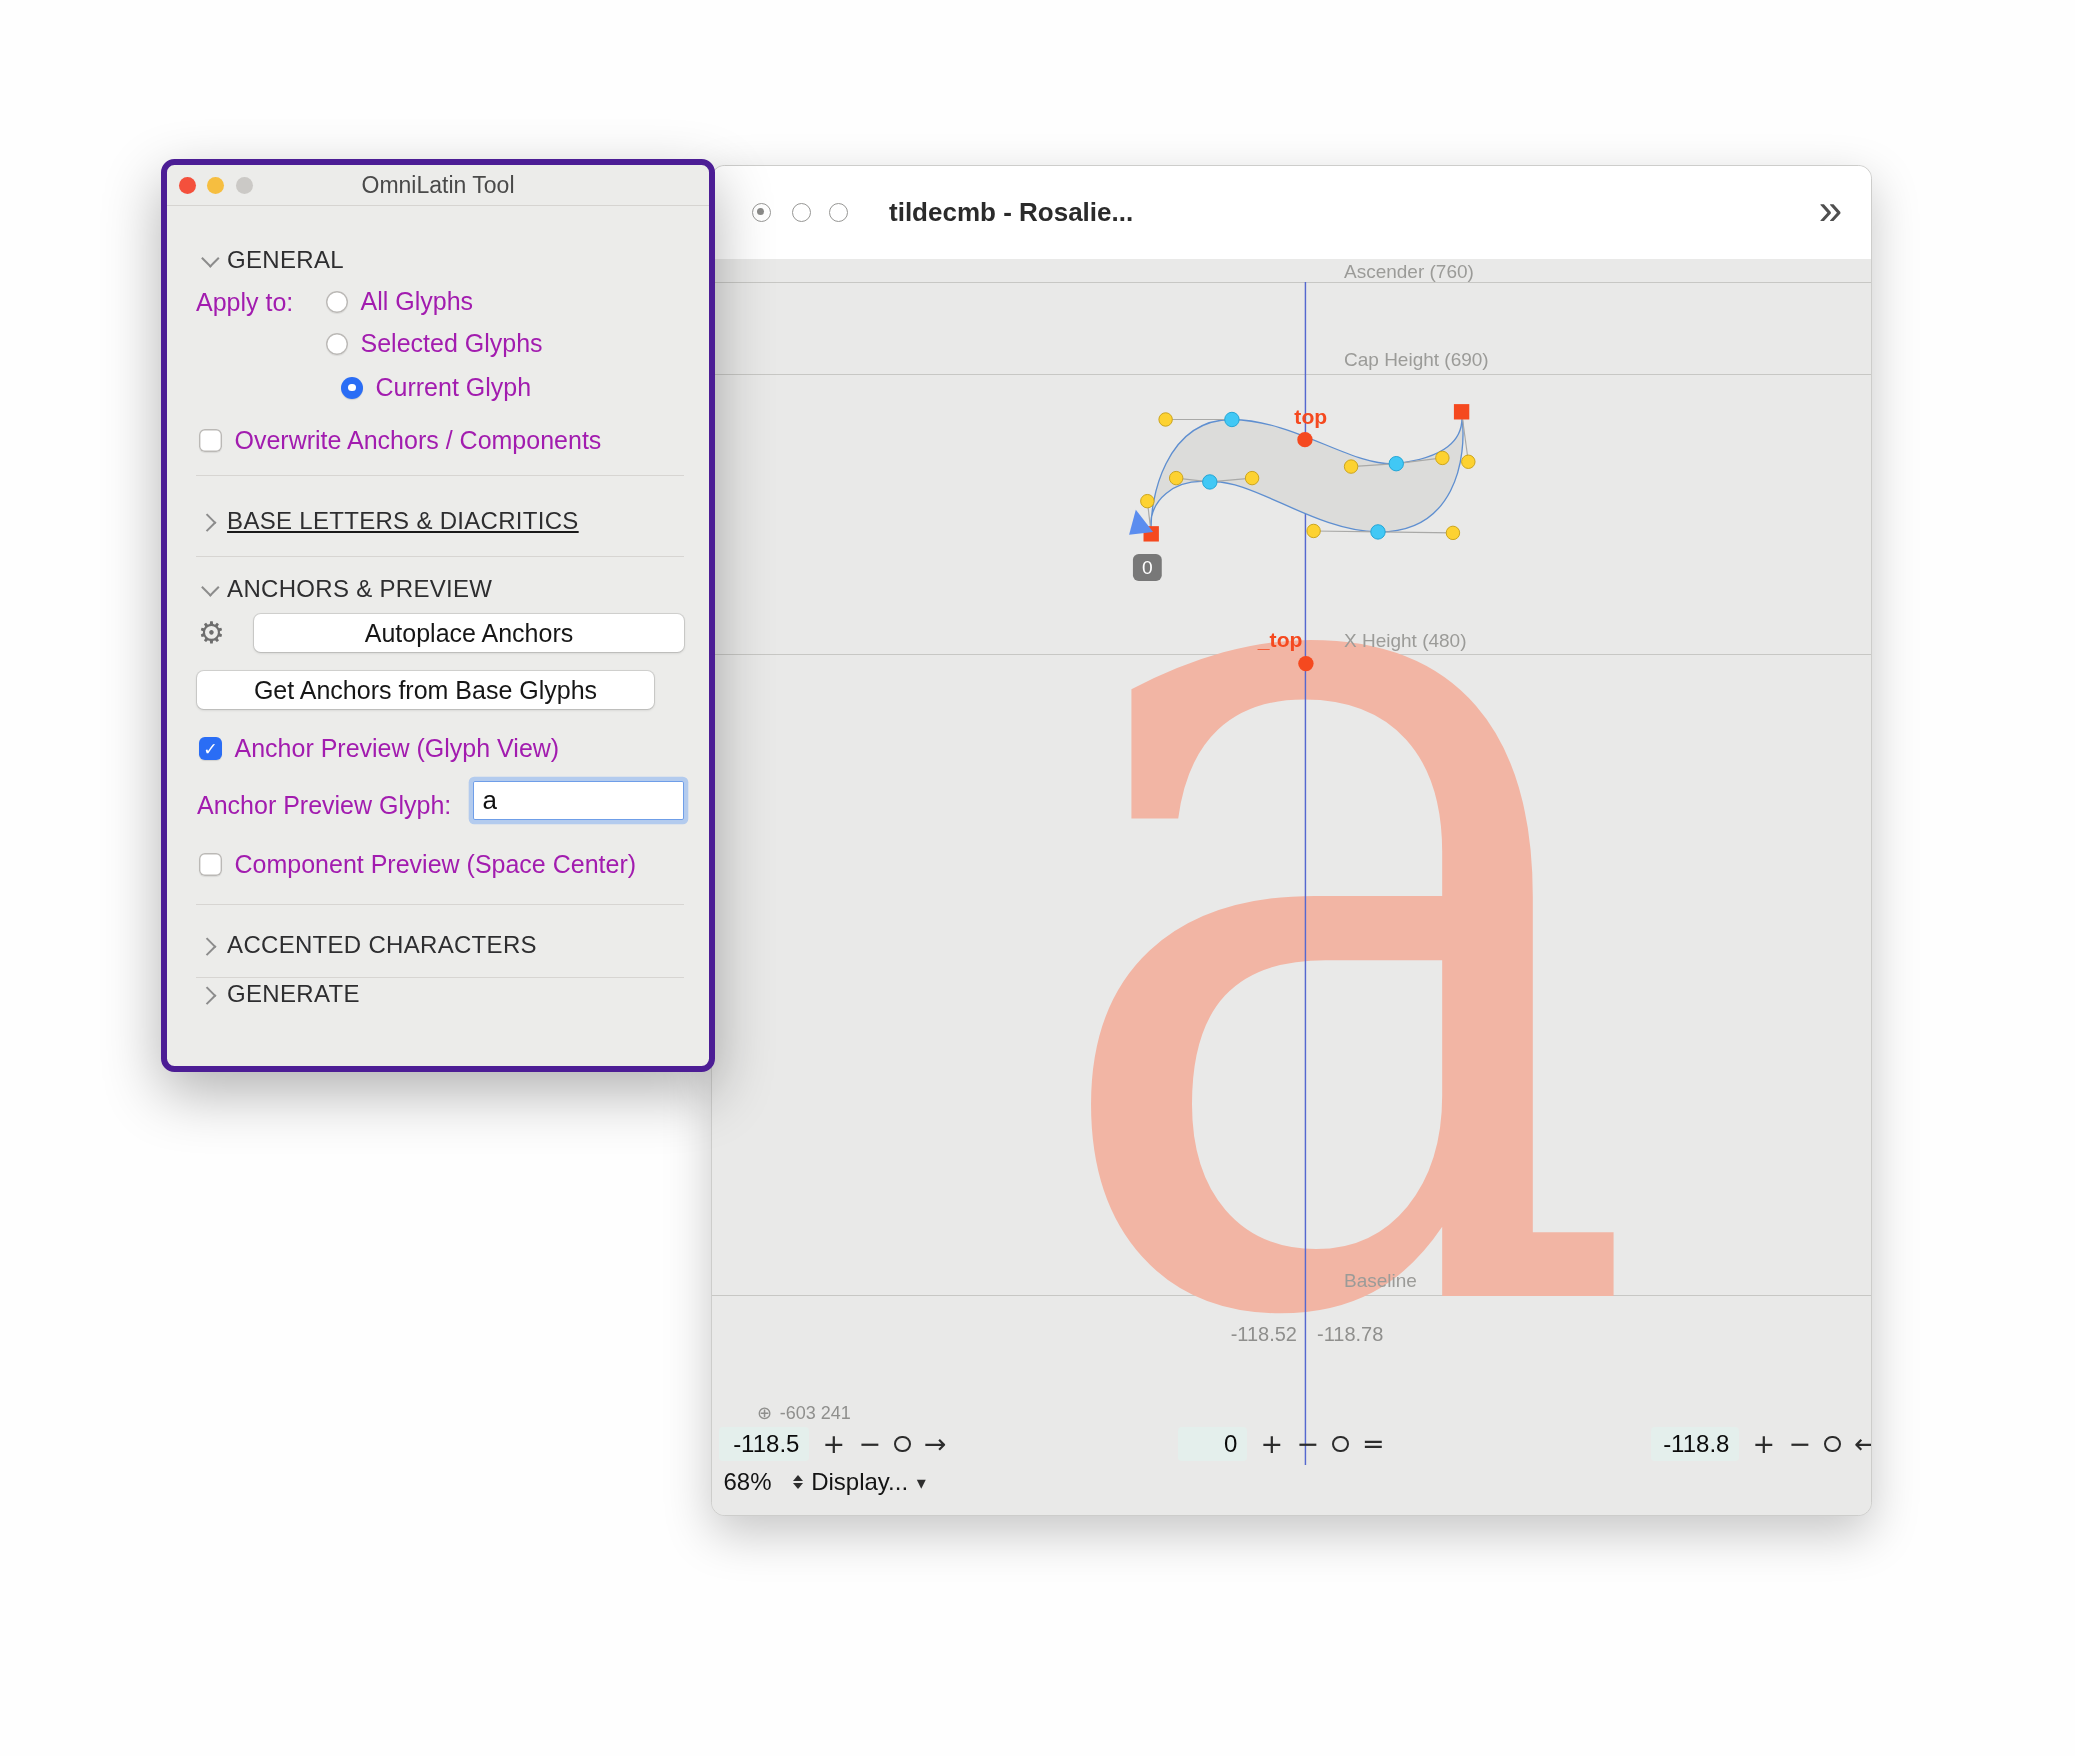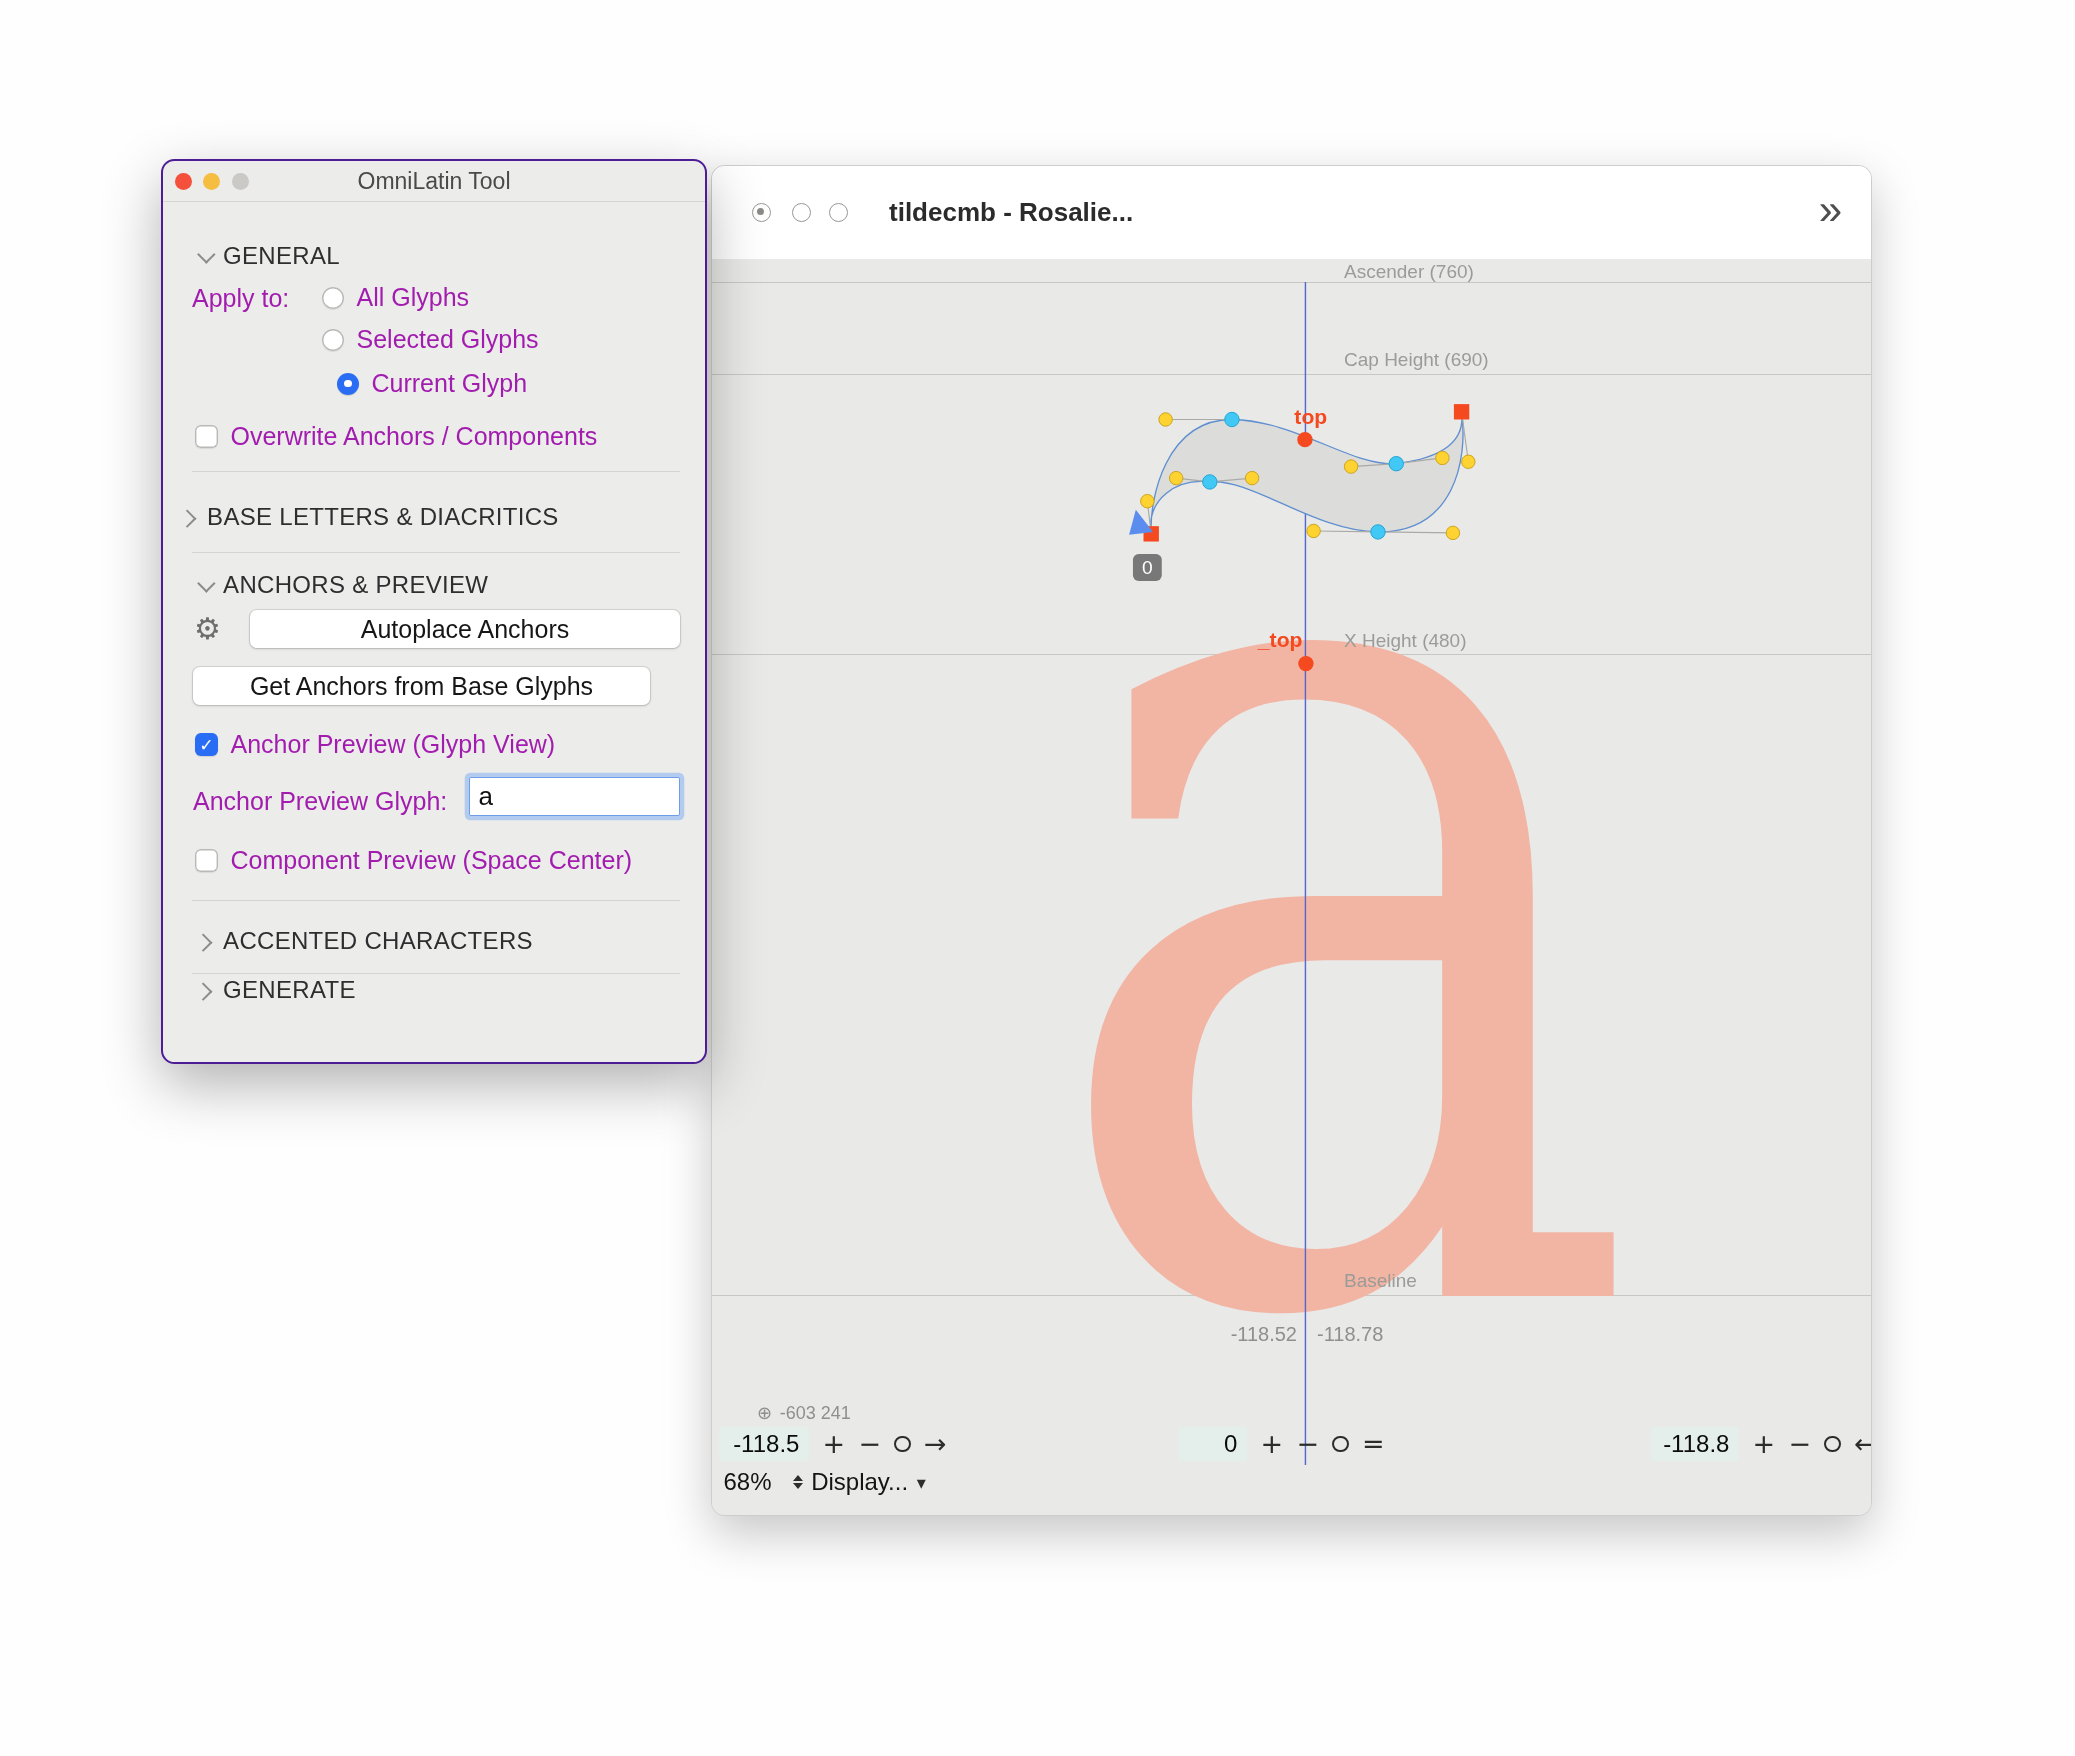--- a/index.html
+++ b/index.html
@@ -1,21 +1,21 @@
 <!DOCTYPE html>
 <html><head>
 <meta charset="utf-8">
 <style>
   html,body{margin:0;padding:0;background:#ffffff;}
   #app{position:relative;width:2075px;height:1756px;background:#fefefe;overflow:hidden;
        font-family:"Liberation Sans","DejaVu Sans",sans-serif;color:#1a1a1a;}
 
   
   .panel{position:absolute;left:161px;top:159px;width:542px;height:901px;background:#ececea;
-         border:2px solid #4c1d95;border-radius:13.4px;box-shadow:0 21px 58px rgba(0,0,0,.30);z-index:10;overflow:hidden;}
+         border:6px solid #4c1d95;border-radius:13.4px;box-shadow:0 21px 58px rgba(0,0,0,.30);z-index:10;overflow:hidden;}
   .panel-titlebar{position:relative;height:40px;border-bottom:1px solid #d6d4d1;}
   .panel-title{line-height:40px;text-align:center;font-size:23px;color:#4a4a4a;}
   .traffic{position:absolute;top:11.5px;width:17.3px;height:17.3px;border-radius:50%;}
   .t-red{left:11.5px;background:#f4503c;}
   .t-yellow{left:40px;background:#f6be40;}
   .t-gray{left:69px;background:#cbc9c6;}
   .prow{position:absolute;display:flex;align-items:center;gap:12.5px;}
   .plabel,.plabel2{font-size:25px;color:#a21caf;white-space:nowrap;}
   .plabel{position:absolute;}
   .sechead{font-size:24px;color:#2e2e30;letter-spacing:0.3px;white-space:nowrap;}
@@ -96,21 +96,21 @@
       <span class="plabel2">Current Glyph</span>
     </div>
 
     <div class="prow" style="left:32px;top:261px;">
       <span class="cb"></span>
       <span class="plabel2">Overwrite Anchors / Components</span>
     </div>
 
     <div class="pdiv" style="top:310px;"></div>
 
-    <div class="prow" style="left:19px;top:342px;">
+    <div class="prow" style="left:35px;top:342px;text-decoration:underline;">
       <span class="chev right"></span>
       <span class="sechead">BASE LETTERS &amp; DIACRITICS</span>
     </div>
 
     <div class="pdiv" style="top:391px;"></div>
 
     <div class="prow" style="left:35px;top:410px;">
       <span class="chev down"></span>
       <span class="sechead">ANCHORS &amp; PREVIEW</span>
     </div>

